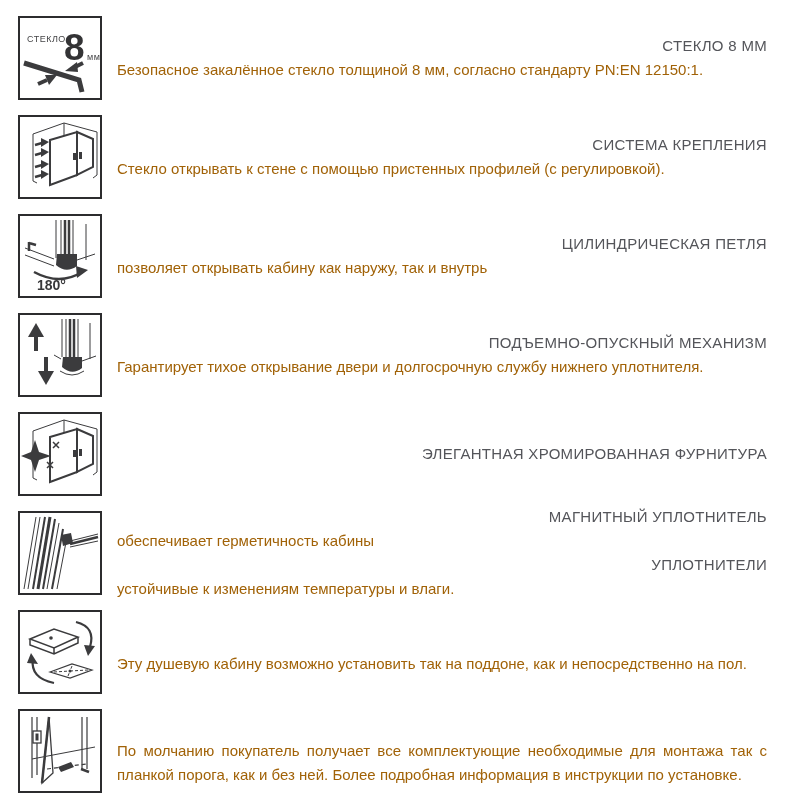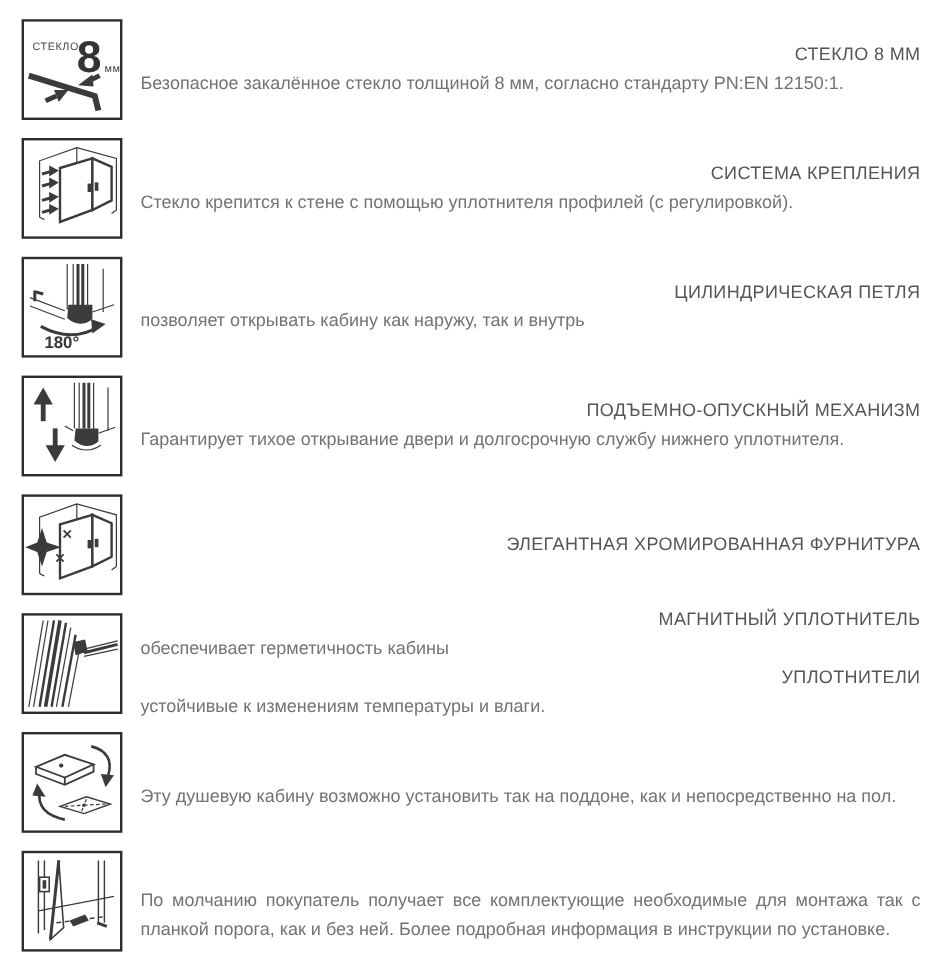--- a/index.html
+++ b/index.html
@@ -14,21 +14,21 @@
     width: 84px; height: 84px; flex: none;
     border: 2px solid #2c2c2e; background: #fff;
   }
   .icon-box svg { display: block; width: 80px; height: 80px; }
   .feature-text { margin-left: 15px; width: 650px; }
   .feature-title {
     font-size: 15px; line-height: 24px; color: #54555a;
     letter-spacing: 0.3px; text-transform: uppercase; text-align: right;
   }
   .feature-desc {
-    font-size: 15px; line-height: 24px; color: #737373;
+    font-size: 15px; line-height: 24px; color: #a16207;
   }
   .feature-desc.justify { text-align: justify; margin-top: 24px; }
   
   .ln  { stroke: #3b3b3d; fill: none; }
   .fl  { fill: #3b3b3d; stroke: none; }
   .pane { stroke: #3b3b3d; fill: #ffffff; }
   text.small { font-family: "Liberation Sans", sans-serif; font-size: 9px; fill: #454547; letter-spacing: 0.5px; }
   text.big   { font-family: "Liberation Sans", sans-serif; font-size: 37px; font-weight: bold; fill: #333335; }
   text.angle { font-family: "Liberation Sans", sans-serif; font-size: 14px; font-weight: bold; fill: #38383a; }
 </style>
@@ -72,21 +72,21 @@
             <polygon class="fl" points="21,31 29,35 21,40"></polygon>
           <path class="ln" d="M15 50 L22 48" stroke-width="2.5"></path>
             <polygon class="fl" points="21,43 29,47 21,52"></polygon>
           <path class="ln" d="M15 60 L22 58" stroke-width="2.5"></path>
             <polygon class="fl" points="21,53 29,57 21,62"></polygon>
         </g>
       </svg>
     </div>
     <div class="feature-text">
       <div class="feature-title">СИСТЕМА КРЕПЛЕНИЯ</div>
-      <div class="feature-desc">Стекло крепится к стене с помощью уплотнителя профилей (с регулировкой).</div>
+      <div class="feature-desc">Стекло открывать к стене с помощью пристенных профилей (с регулировкой).</div>
     </div>
   </div>
 
   <div class="feature-row">
     <div class="icon-box">
       <svg viewBox="0 0 80 80">
         <path class="ln" d="M36 4 L36 42 M41 4 L41 42 M53 4 L53 44 M66 8 L66 44" stroke-width="1"></path>
         <path class="ln" d="M45 4 L45 42 M49 4 L49 42" stroke-width="2.5"></path>
         <path class="ln" d="M5 32 L34 43 M5 39 L34 50 M57 44 L75 38" stroke-width="1"></path>
         <path class="ln" d="M9 26 L9 35 M9 27 L16 29" stroke-width="2.5"></path>

